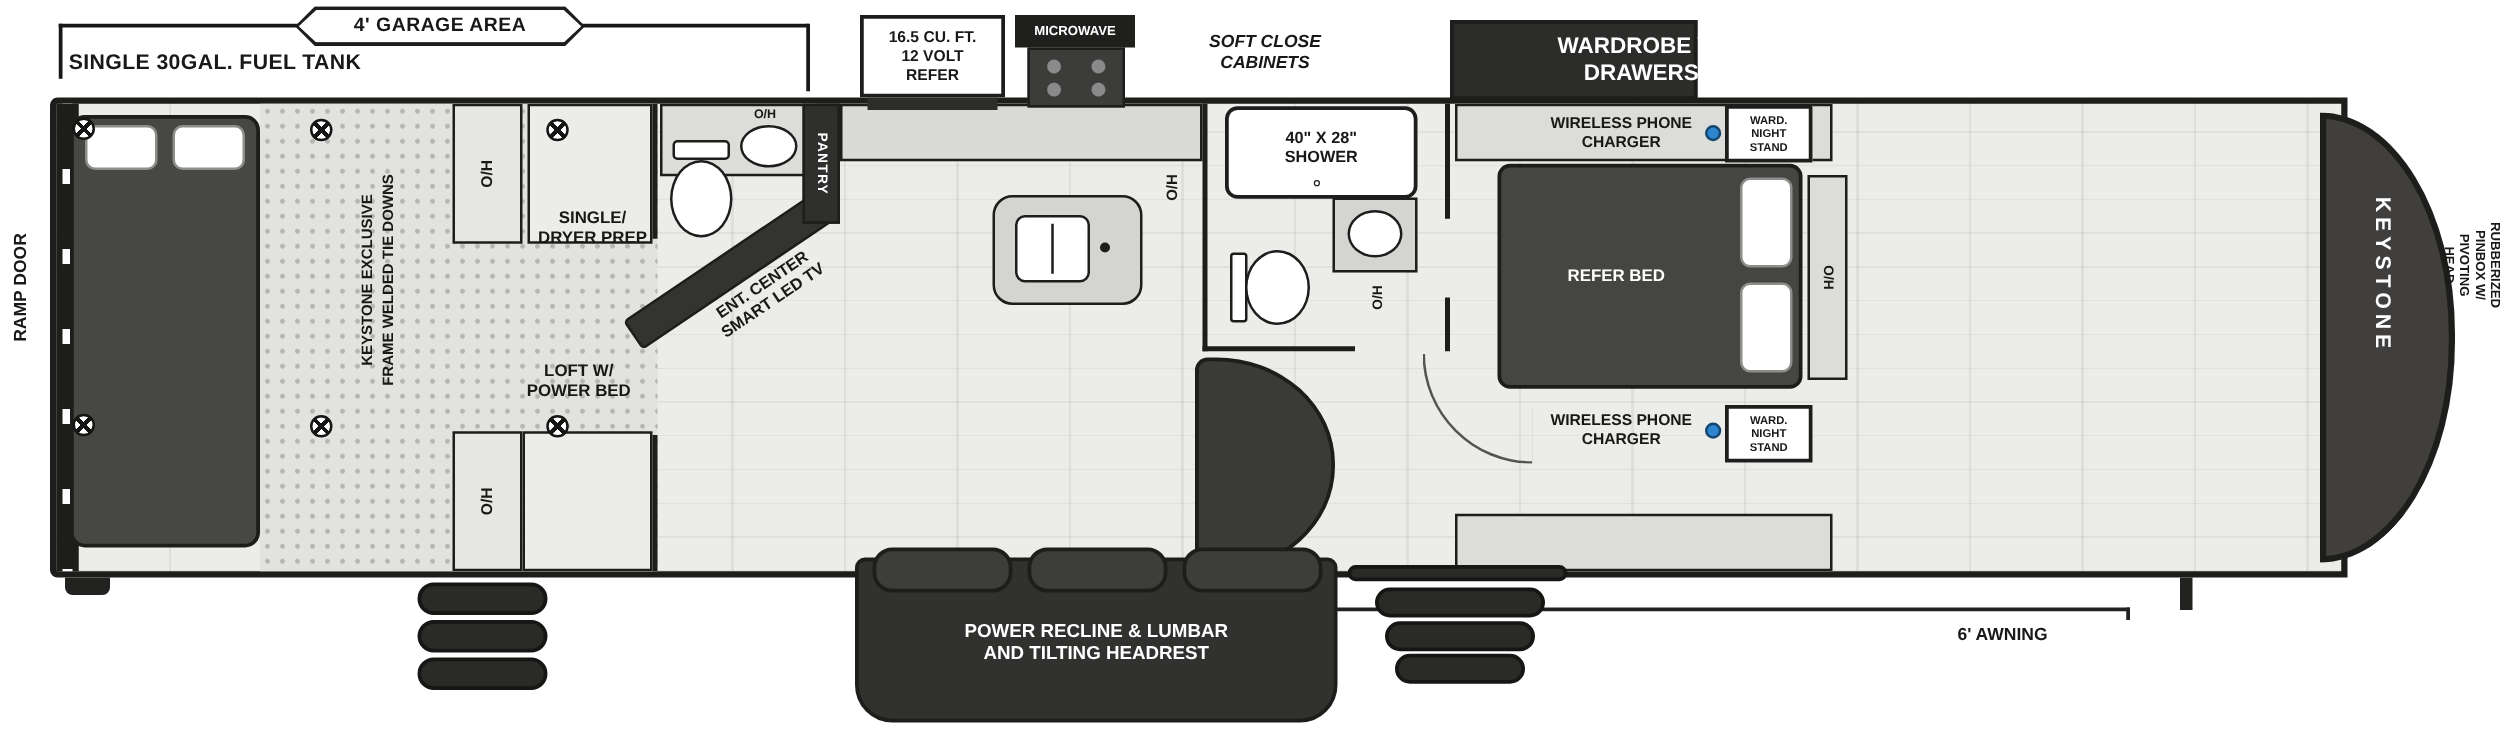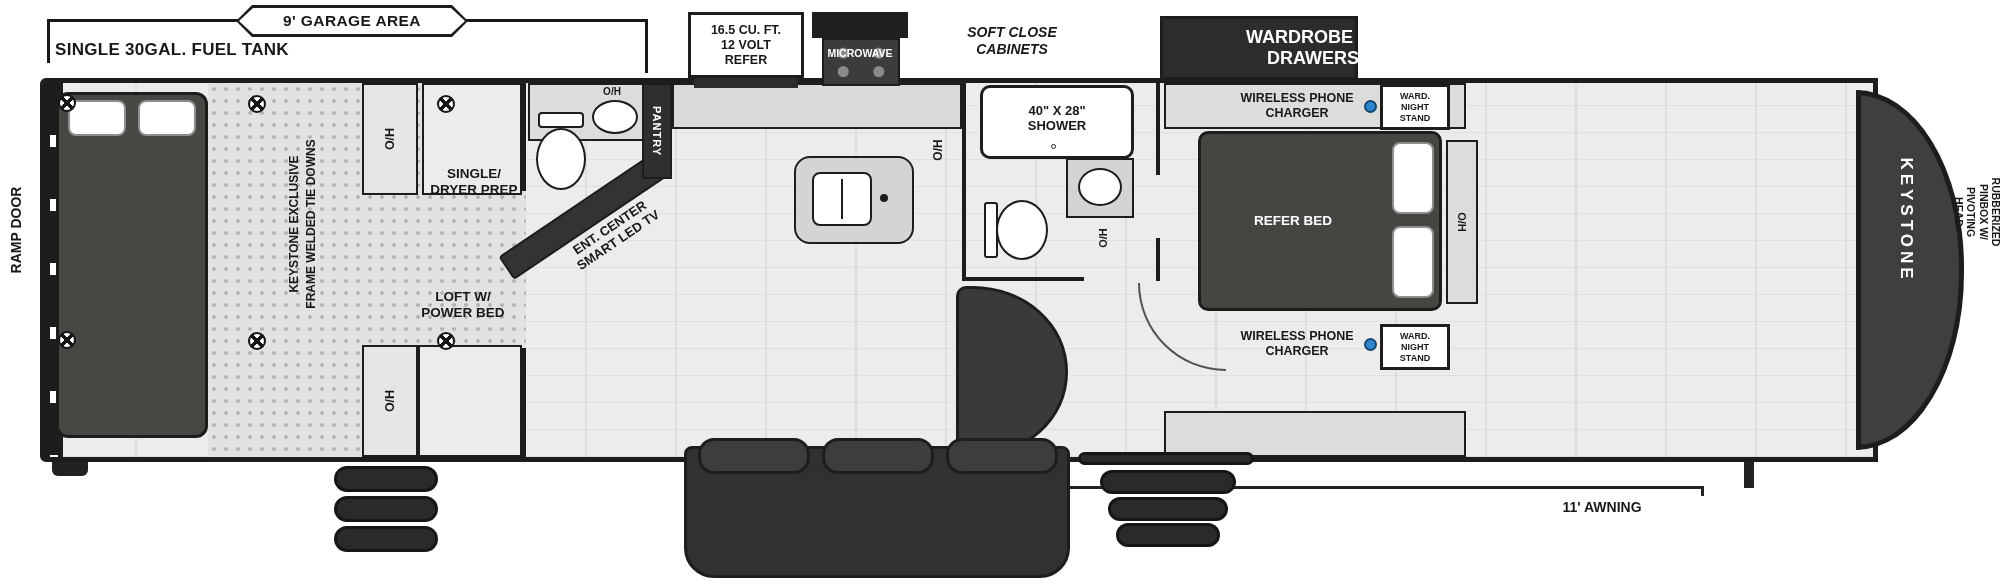--- a/index.html
+++ b/index.html
@@ -57,21 +57,21 @@
 </head>
 <body>
 
 <div class="stage">
 
   <div class="line" style="left:47px; top:19px; width:600px; height:2.5px;"></div>
   <div class="line" style="left:47px; top:19px; width:2.5px; height:44px;"></div>
   <div class="line" style="left:645px; top:19px; width:2.5px; height:54px;"></div>
   <div class="ribbon-outer">
     <div class="ribbon-inner">
-      <span>9' GARAGE AREA</span>
+      <span>4' GARAGE AREA</span>
     </div>
   </div>
   <div class="lbl-tl" style="left:55px; top:40px; font-size:17px; letter-spacing:0.3px;">SINGLE 30GAL. FUEL TANK</div>
 
   <div class="body-shell"></div>
   <div class="garage-floor"></div>
   <div class="front-cap"></div>
   <div class="lbl rot-cw white" style="left:1906px; top:220px; font-size:17px; letter-spacing:4px;">KEYSTONE</div>
   <div class="lbl rot-cw" style="left:1977px; top:212px; font-size:10.5px;">RUBBERIZED PINBOX W/
 PIVOTING HEAD</div>
@@ -125,21 +125,21 @@
 
   <div class="lightbox" style="left:672px; top:83px; width:290px; height:46px; background:#d9d9d8;"></div>
 
   <div class="abs" style="left:694px; top:72px; width:104px; height:16px; background:#2c2c2a; z-index:7;"></div>
   <div class="whitebox" style="left:688px; top:12px; width:116px; height:66px; border-width:3px; z-index:8;"></div>
   <div class="lbl" style="left:746px; top:45px; font-size:12.5px;">16.5 CU. FT.
 12 VOLT
 REFER</div>
 
   <div class="abs" style="left:812px; top:12px; width:96px; height:26px; background:#1f1f1d; z-index:8;"></div>
-  <div class="lbl white" style="left:860px; top:25px; font-size:10.5px;margin-top:28px;">MICROWAVE</div>
+  <div class="lbl white" style="left:860px; top:25px; font-size:10.5px;">MICROWAVE</div>
   <div class="abs" style="left:822px; top:38px; width:78px; height:48px; background:#3c3c3a; border:2px solid #1d1d1b; z-index:8;
        background-image:
          radial-gradient(circle at 26% 30%, #8a8a8a 0 5px, transparent 6px),
          radial-gradient(circle at 74% 30%, #8a8a8a 0 5px, transparent 6px),
          radial-gradient(circle at 26% 72%, #8a8a8a 0 5px, transparent 6px),
          radial-gradient(circle at 74% 72%, #8a8a8a 0 5px, transparent 6px);"></div>
 
   <div class="lbl" style="left:1012px; top:41px; font-size:14px;font-style:italic;">SOFT CLOSE
 CABINETS</div>
 
@@ -196,31 +196,33 @@
   <div class="dot-blue" style="left:1364px; top:338px;"></div>
   <div class="whitebox" style="left:1380px; top:324px; width:70px; height:46px; border-width:3px; z-index:8;"></div>
   <div class="lbl" style="left:1415px; top:347px; font-size:9px; line-height:1.2;">WARD.
 NIGHT
 STAND</div>
 
   <div class="abs" style="left:684px; top:446px; width:386px; height:132px; background:#31312f; border:3px solid #1d1d1b; border-radius:8px 8px 30px 30px; z-index:6;"></div>
   <div class="abs" style="left:698px; top:438px; width:112px; height:36px; background:#3d3d3b; border:3px solid #1d1d1b; border-radius:16px; z-index:7;"></div>
   <div class="abs" style="left:822px; top:438px; width:112px; height:36px; background:#3d3d3b; border:3px solid #1d1d1b; border-radius:16px; z-index:7;"></div>
   <div class="abs" style="left:946px; top:438px; width:112px; height:36px; background:#3d3d3b; border:3px solid #1d1d1b; border-radius:16px; z-index:7;"></div>
+  <div class="lbl white" style="left:877px; top:514px; font-size:15px;">POWER RECLINE &amp; LUMBAR
+AND TILTING HEADREST</div>
 
   <div class="capsule" style="left:334px; top:466px; width:104px; height:26px;"></div>
   <div class="capsule" style="left:334px; top:496px; width:104px; height:26px;"></div>
   <div class="capsule" style="left:334px; top:526px; width:104px; height:26px;"></div>
 
   <div class="capsule" style="left:1078px; top:452px; width:176px; height:13px; border-radius:7px; z-index:6;"></div>
   <div class="capsule" style="left:1100px; top:470px; width:136px; height:24px;"></div>
   <div class="capsule" style="left:1108px; top:497px; width:120px; height:24px;"></div>
   <div class="capsule" style="left:1116px; top:523px; width:104px; height:24px;"></div>
 
   <div class="abs" style="left:52px; top:462px; width:36px; height:14px; background:#222220; border-radius:0 0 6px 6px; z-index:4;"></div>
   <div class="abs" style="left:1744px; top:462px; width:10px; height:26px; background:#222220; z-index:4;"></div>
 
   <div class="abs" style="left:1052px; top:486px; width:652px; height:3px; background:#222220; z-index:4;"></div>
   <div class="abs" style="left:1052px; top:486px; width:3px; height:10px; background:#222220; z-index:4;"></div>
   <div class="abs" style="left:1701px; top:486px; width:3px; height:10px; background:#222220; z-index:4;"></div>
-  <div class="lbl" style="left:1602px; top:507px; font-size:14px;">11' AWNING</div>
+  <div class="lbl" style="left:1602px; top:507px; font-size:14px;">6' AWNING</div>
 
 </div>
 
 </body></html>

